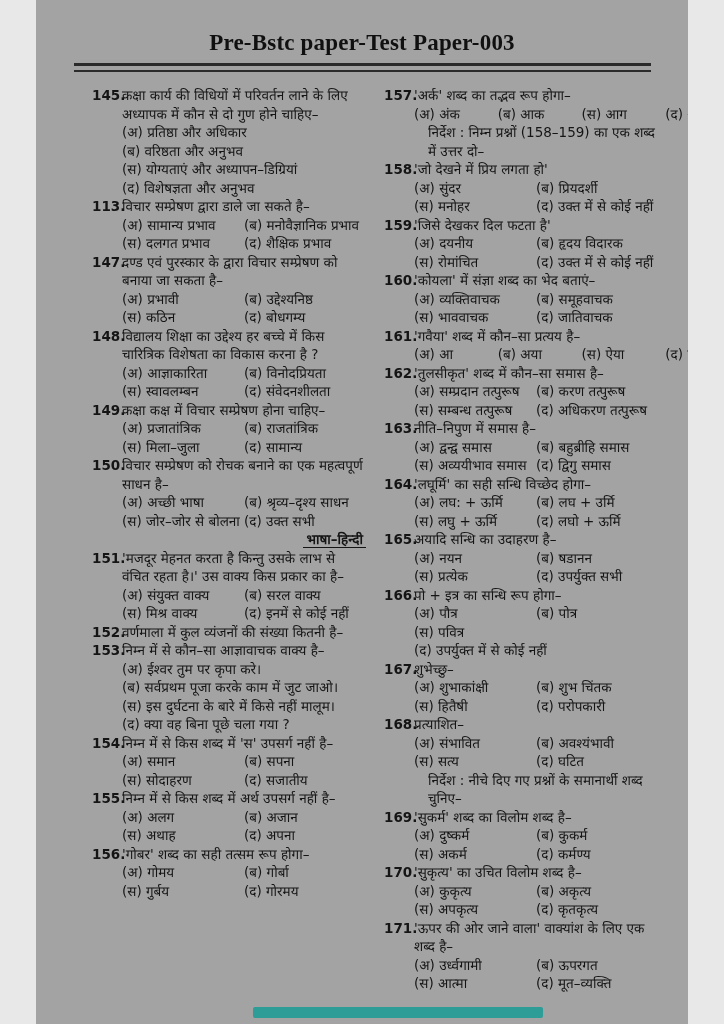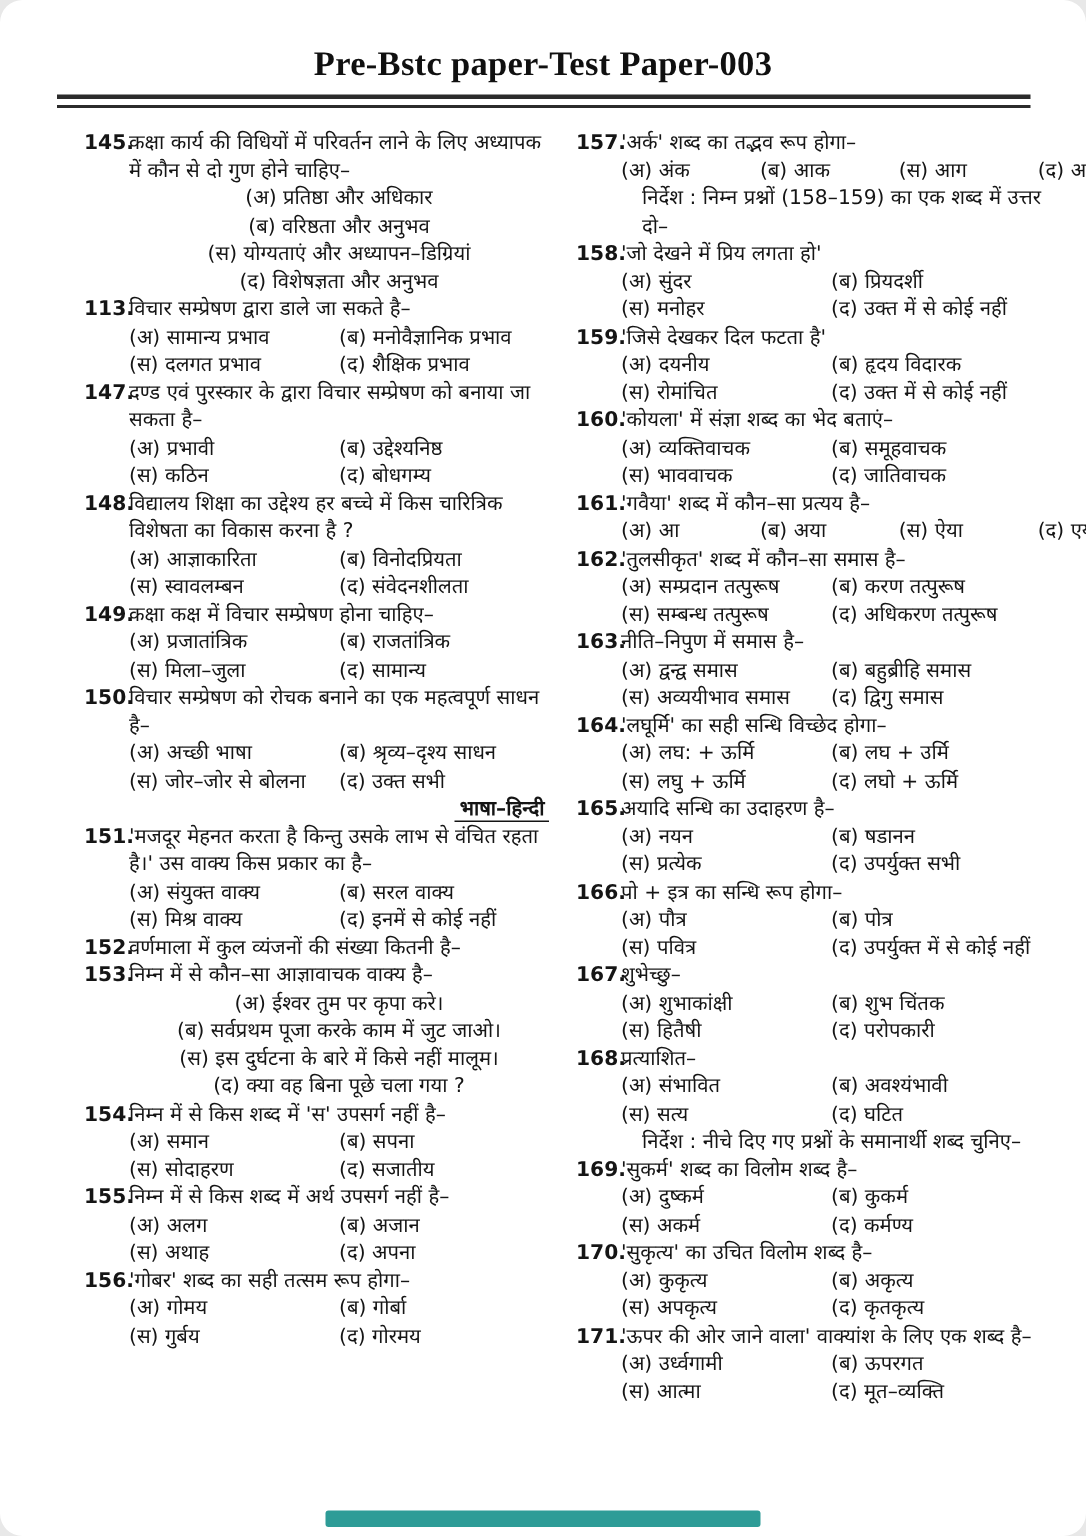--- a/index.html
+++ b/index.html
@@ -1,27 +1,27 @@
 <!DOCTYPE html>
 <html><head>
 <meta charset="utf-8">
 <style>
   html,body{margin:0;padding:0;background:#e8e8e8;}
-  .page{position:relative;width:724px;height:1024px;background:#ffffff;margin:0 auto;
-        overflow:hidden;color:#151515;font-family:"DejaVu Sans",sans-serif;border-radius:15px;}
+  .page{position:relative;width:652px;height:1024px;background:#a3a3a3;margin:0 auto;
+        overflow:hidden;color:#151515;font-family:"DejaVu Sans",sans-serif;}
   .title{padding-top:30px;text-align:center;font-family:"Liberation Serif",serif;
          font-weight:bold;font-size:23px;letter-spacing:.2px;color:#101010;}
   .rule{margin:7px 37px 0 38px;height:4px;border-top:3px solid #2b2b2b;border-bottom:2px solid #2b2b2b;}
   .content{display:flex;gap:18px;margin:14px 30px 0 56px;}
   .col{flex:1;min-width:0;font-size:13.5px;line-height:18.5px;}
   .q{margin:0;}
   .qhead{position:relative;padding-left:30px;}
   .qno{position:absolute;left:0;top:0;font-weight:bold;}
   .opts{margin-left:30px;}
-  .opts.list .opt{display:block;white-space:nowrap;text-align:center;}
+  .opts.list .opt{display:block;white-space:nowrap;}
   .opts.pairs{display:flex;flex-wrap:wrap;}
   .opts.pairs .opt{white-space:nowrap;}
   .opts.pairs .opt:nth-child(odd){min-width:50%;}
   .opts.row{display:flex;gap:24px;}
   .opts.row .opt{white-space:nowrap;min-width:24.5%;}
   .section{text-align:right;font-weight:bold;}
   .section-label{border-bottom:1.7px solid #141414;padding:0 3px;}
   .directive{margin-left:44px;}
   .footer-bar{position:absolute;left:217px;bottom:6px;width:290px;height:11px;border-radius:2px;}
 </style>

